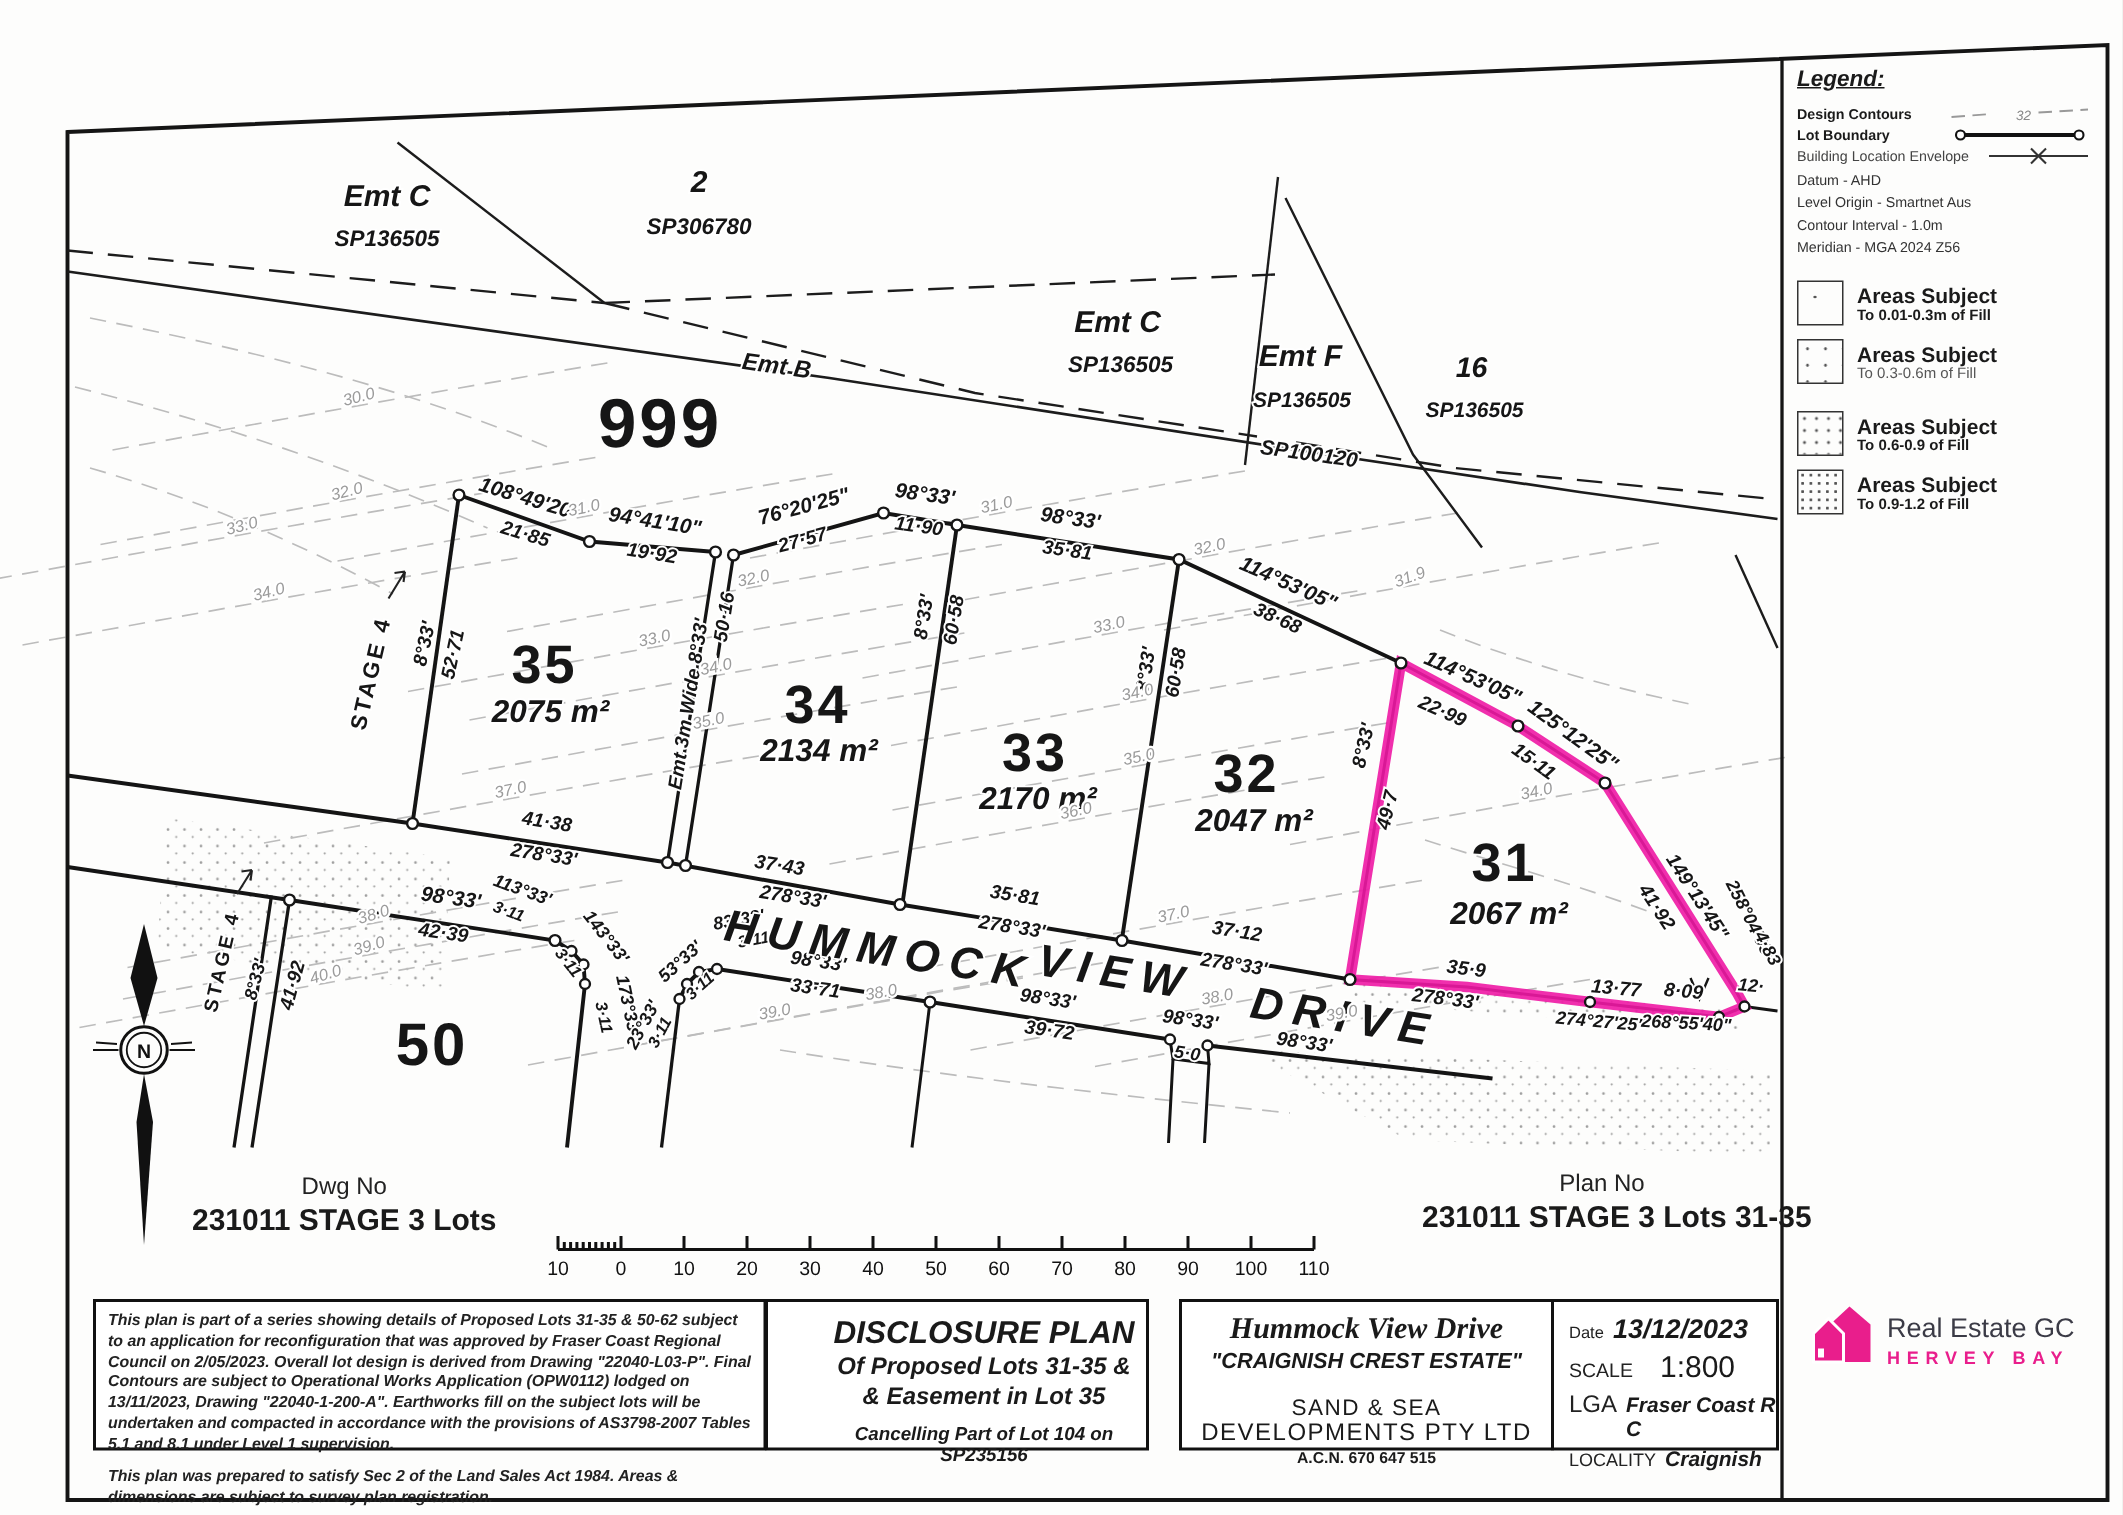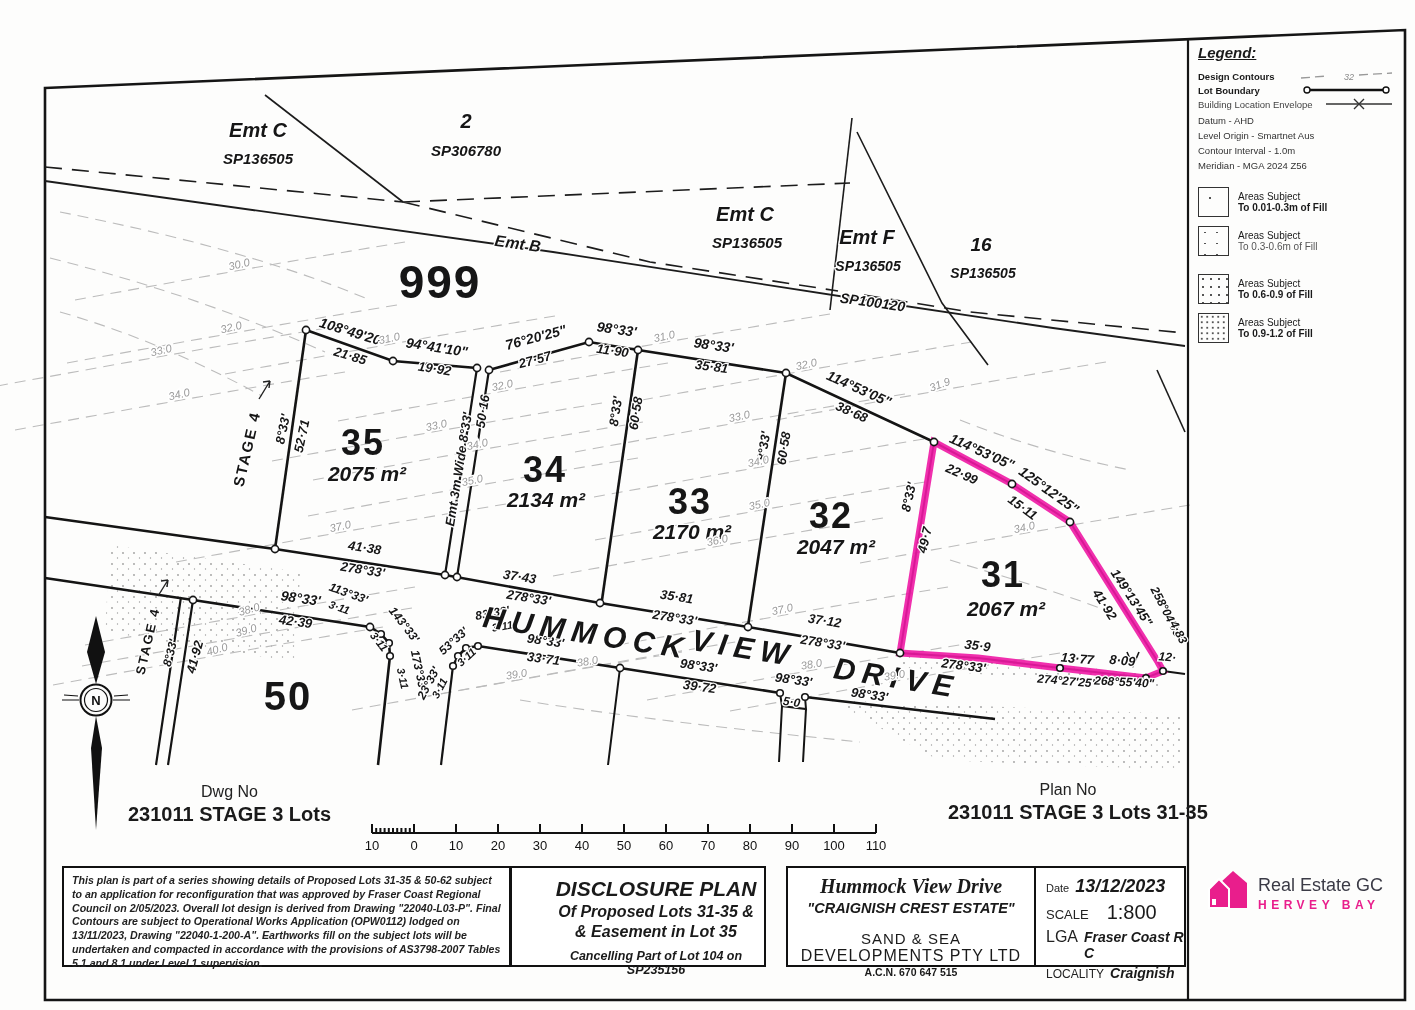--- a/index.html
+++ b/index.html
@@ -36,21 +36,21 @@
   .lg-row.lt .lab{font-weight:normal;color:#444;}
   .lg-note{font-size:9.5px;color:#333;margin-top:4px;}
   .lg-fills{margin-top:16px;}
   .lg-fill{display:flex;align-items:center;margin-bottom:9px;}
   .sw{width:29px;height:28px;border:1.6px solid #333;margin-right:9px;flex:none;
       background-image:radial-gradient(#555 0.8px,transparent 1.2px);}
   .sw.d1{background-size:22px 20px;}
   .sw.d2{background-size:12px 11px;}
   .sw.d3{background-size:8px 8px;}
   .sw.d4{background-size:5.5px 5.5px;}
-  .lg-fill .l1{font-weight:normal;font-size:10px;}
+  .lg-fill .l1{font-weight:bold;font-size:14px;}
   .lg-fill .l2{font-weight:bold;font-size:10px;}
   .lg-fill.lt2 .l2{font-weight:normal;color:#555;}
 
   
   .tb-box{position:absolute;top:866px;height:101px;border:2px solid #111;box-sizing:border-box;background:#fff;}
   #tb-notes{left:62px;width:449px;padding:6px 8px;font-size:10.6px;font-style:italic;font-weight:bold;
             color:#222;line-height:1.3;}
   #tb-notes p{margin:0 0 8px 0;}
   #tb-disclosure{left:510px;width:256px;text-align:center;padding-top:9px;padding-left:36px;}
   .disc-title{font-size:21px;font-weight:bold;font-style:italic;}
@@ -430,20 +430,21 @@
             <div class="l1">Areas Subject</div>
            <div class="l2">To 0.9-1.2 of Fill</div>
           </div>
     </div>
   </div>
 </div>
 
 
 <div class="tb-box" id="tb-notes">
   <p>This plan is part of a series showing details of Proposed Lots 31-35 &amp; 50-62 subject to an application for reconfiguration that was approved by Fraser Coast Regional Council on 2/05/2023. Overall lot design is derived from Drawing "22040-L03-P". Final Contours are subject to Operational Works Application (OPW0112) lodged on 13/11/2023, Drawing "22040-1-200-A". Earthworks fill on the subject lots will be undertaken and compacted in accordance with the provisions of AS3798-2007 Tables 5.1 and 8.1 under Level 1 supervision.</p>
+  <p>This plan was prepared to satisfy Sec 2 of the Land Sales Act 1984. Areas &amp; dimensions are subject to survey plan registration.</p>
 </div>
 <div class="tb-box" id="tb-disclosure">
   <div class="disc-title">DISCLOSURE PLAN</div>
   <div class="disc-l1">Of Proposed Lots 31-35 &amp;</div>
   <div class="disc-l2">&amp; Easement in Lot 35</div>
   <div class="disc-l3">Cancelling Part of Lot 104 on SP235156</div>
 </div>
 <div class="tb-box" id="tb-estate">
   <div class="est-road">Hummock View Drive</div>
   <div class="est-name">"CRAIGNISH CREST ESTATE"</div>

